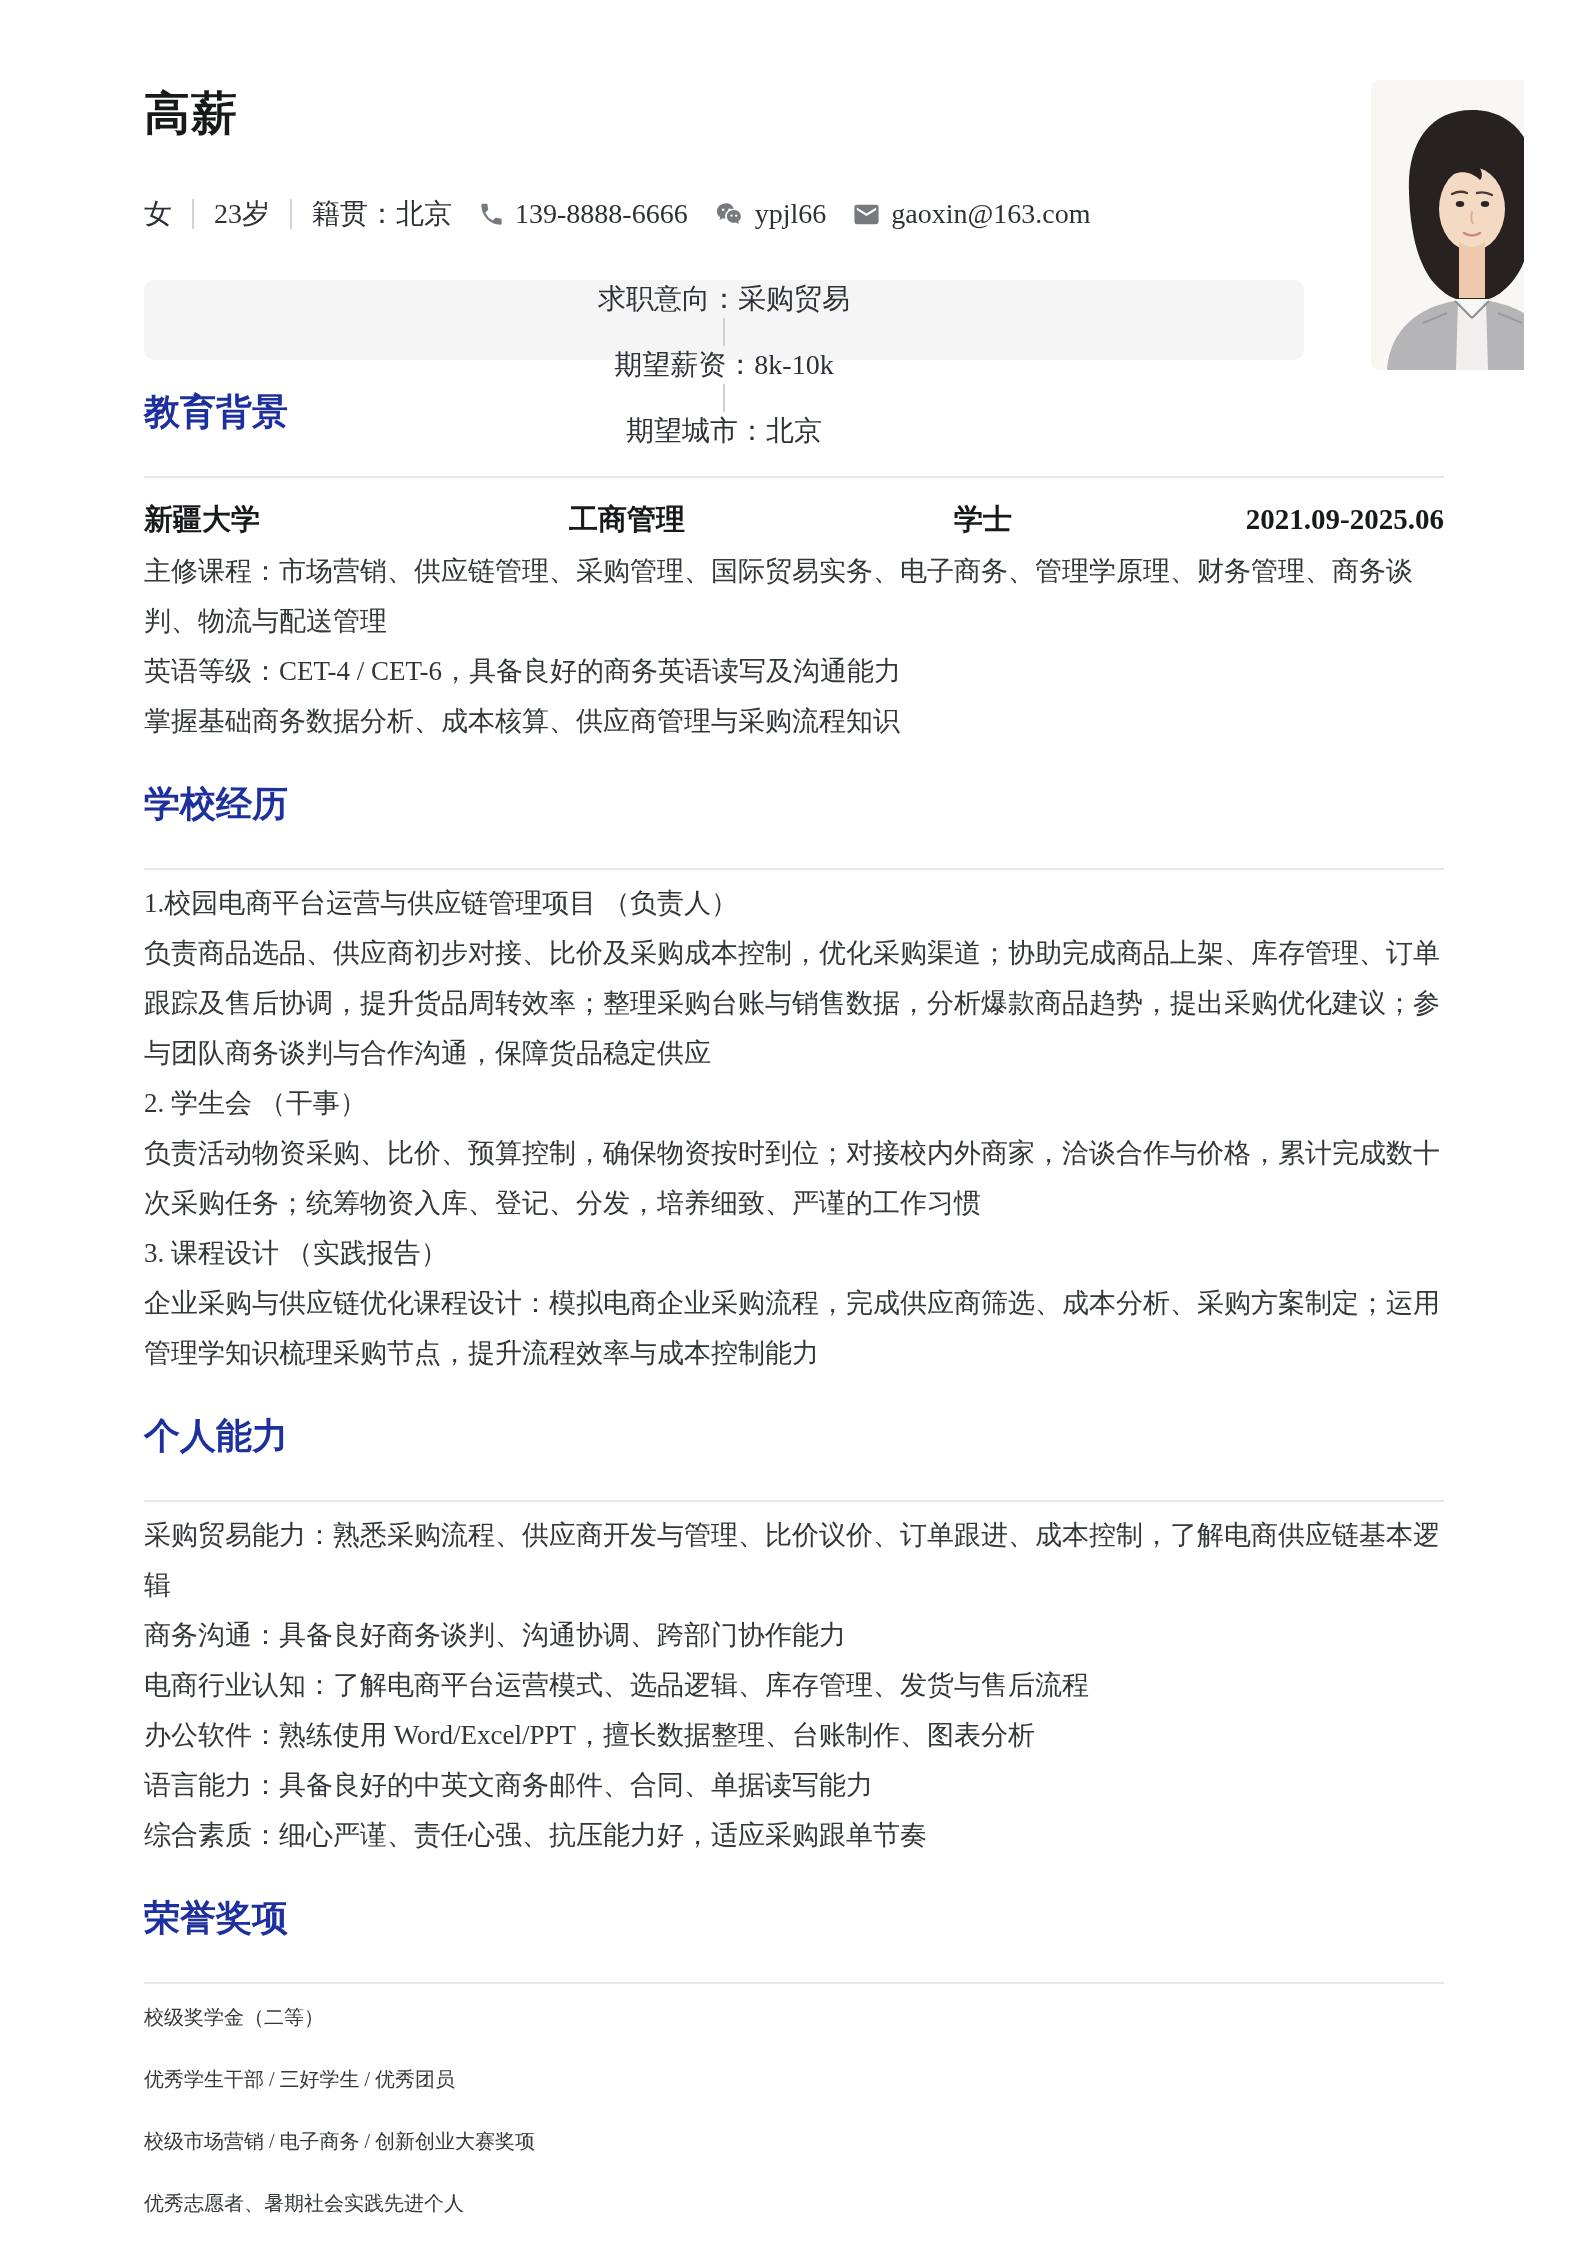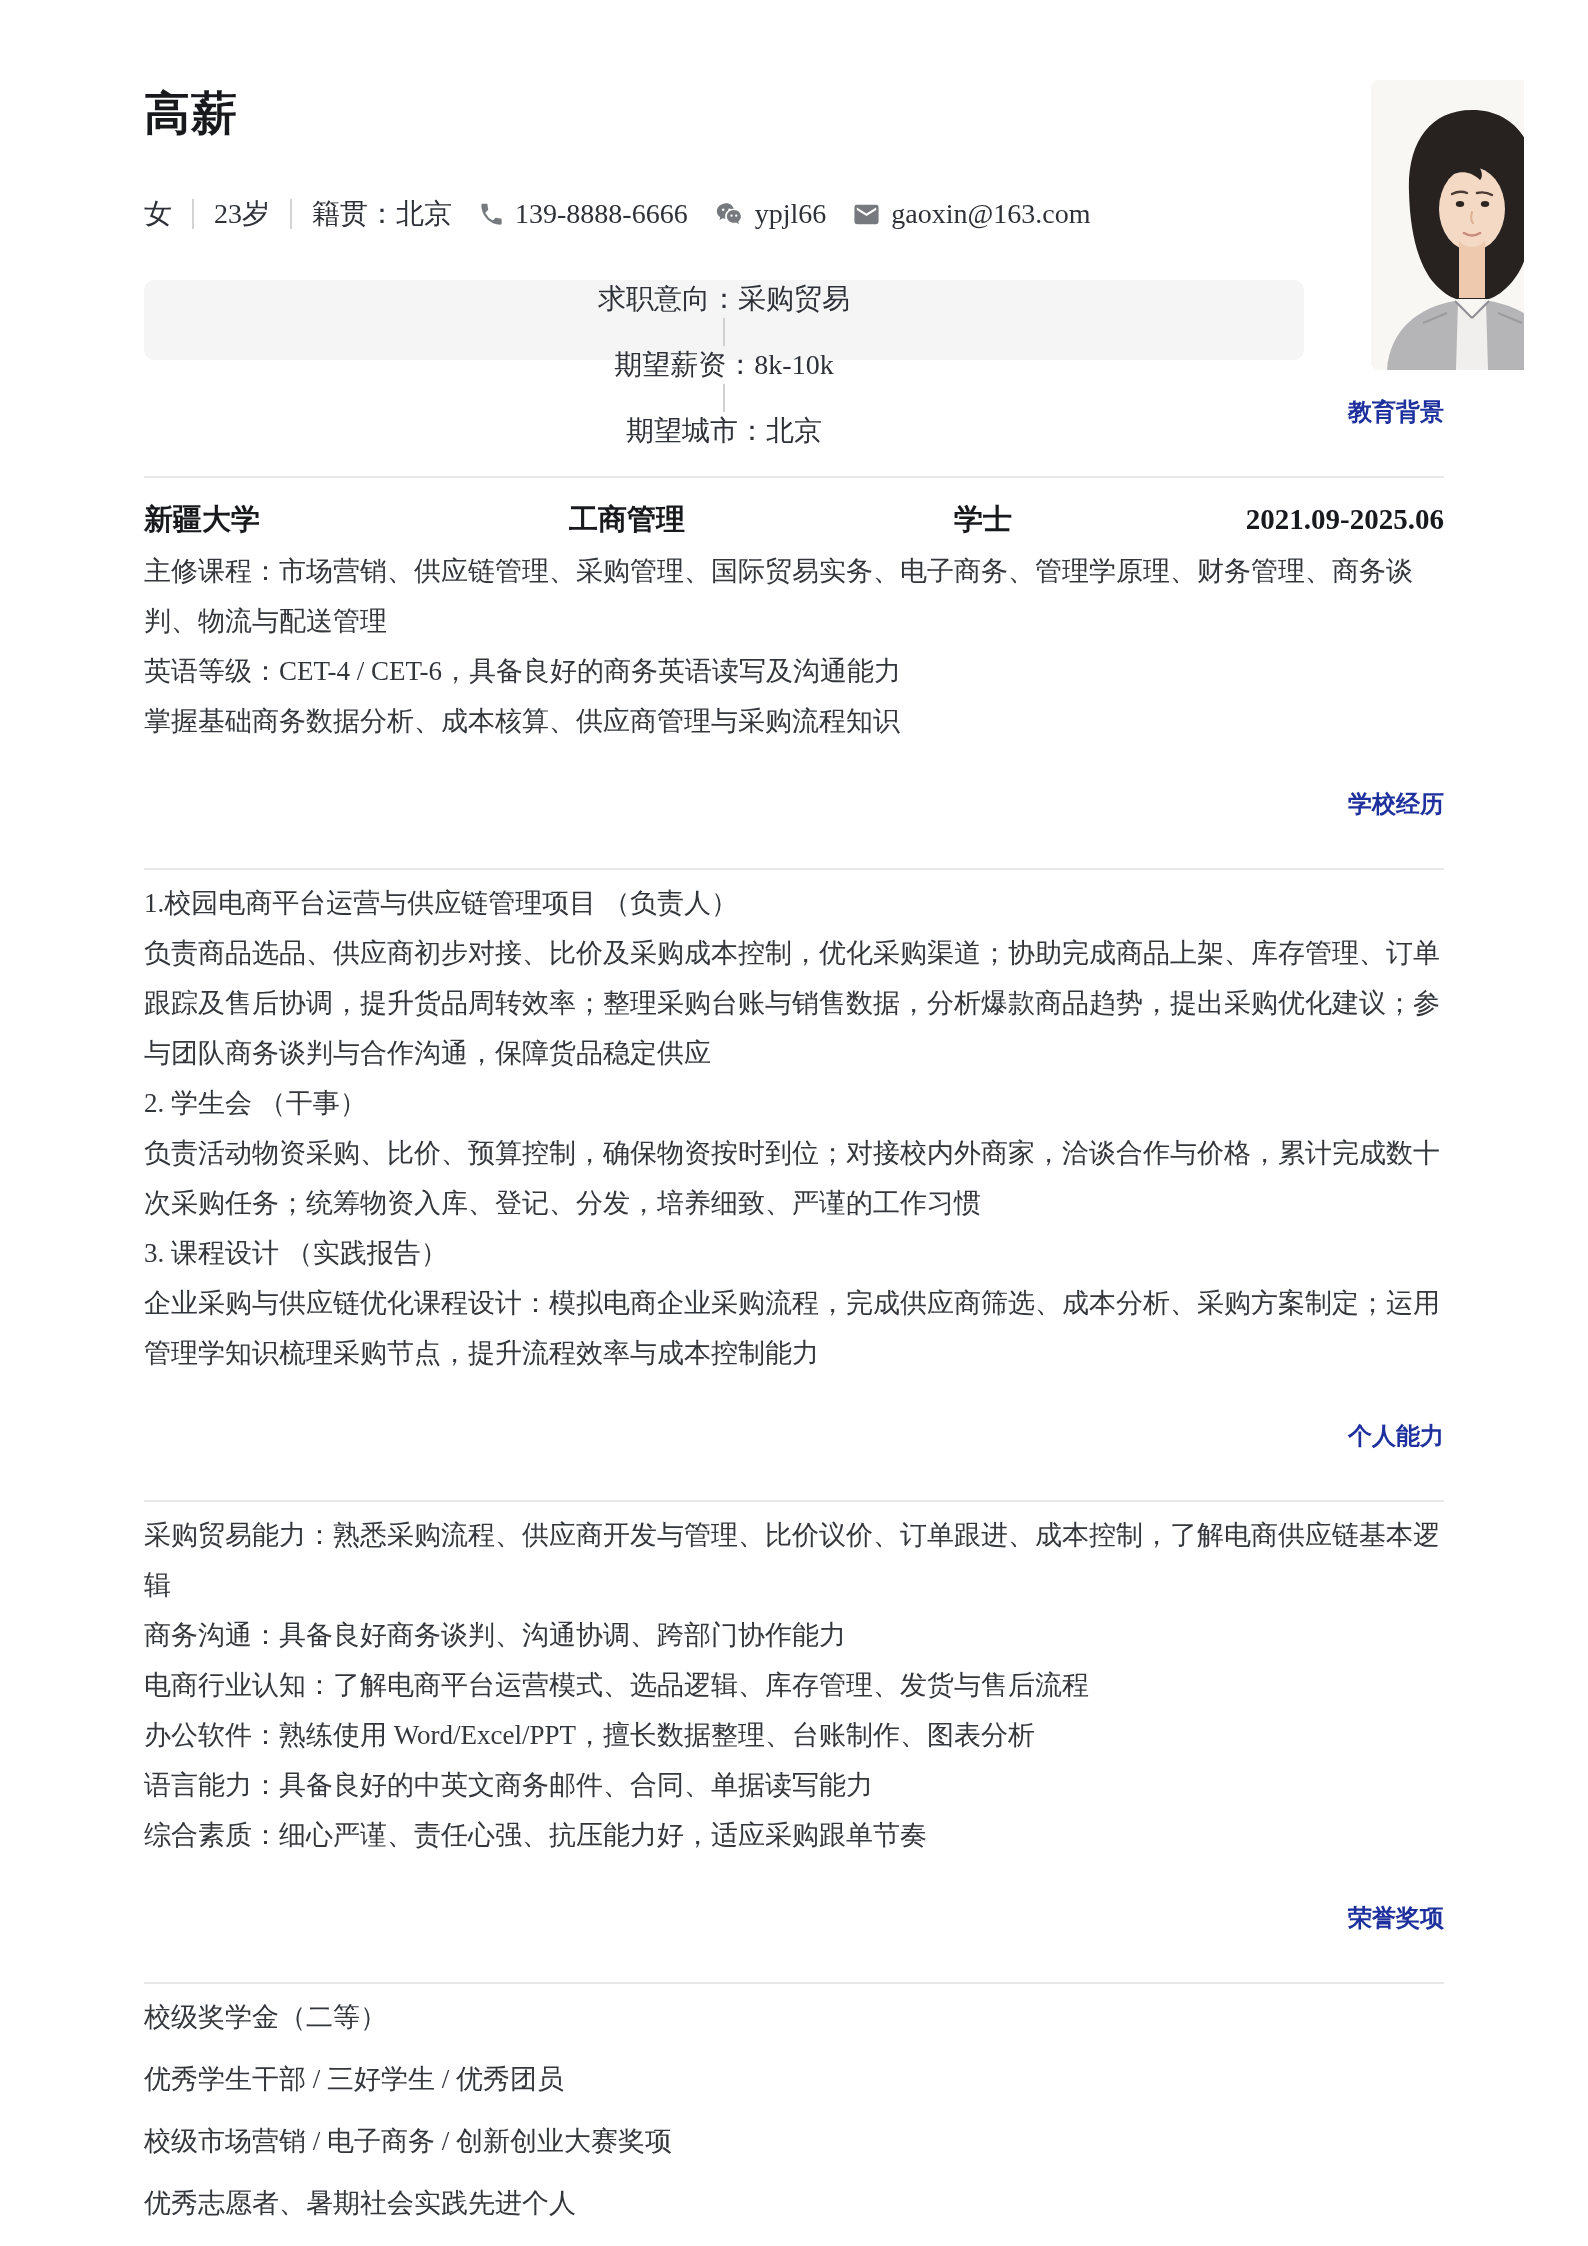--- a/index.html
+++ b/index.html
@@ -85,25 +85,24 @@
     height:290px;
     border-radius:8px;
     overflow:hidden;
     background:var(--photo-bg);
   }
   .photo svg{display:block;width:100%;height:100%;}
   
   .section{margin-top:36px;}
   .section.first{margin-top:30px;}
   .sec-title{
-    font-size:24px;
+    font-size:36px;
     line-height:44px;
     font-weight:700;
     color:var(--accent);
-    text-align:right;
   }
   .divider{
     margin-top:42px;
     height:2px;
     background:var(--divider);
   }
   .edu-row{
     display:flex;
     align-items:baseline;
     margin-top:22px;
@@ -116,21 +115,21 @@
   .edu-col.major{width:385px;}
   .edu-col.degree{flex:1;}
   .edu-col.period{text-align:left;}
   .body-block{margin-top:8px;}
   .body-line{
     font-size:27px;
     line-height:50px;
     color:var(--text-body);
   }
   .honor-line{
-    font-size:27px;
+    font-size:20px;
     line-height:50px;
     color:var(--text-body);
     margin-bottom:12px;
   }
   .honor-line:last-child{margin-bottom:0;}
 </style>
 </head>
 <body>
 
 <div class="page">

